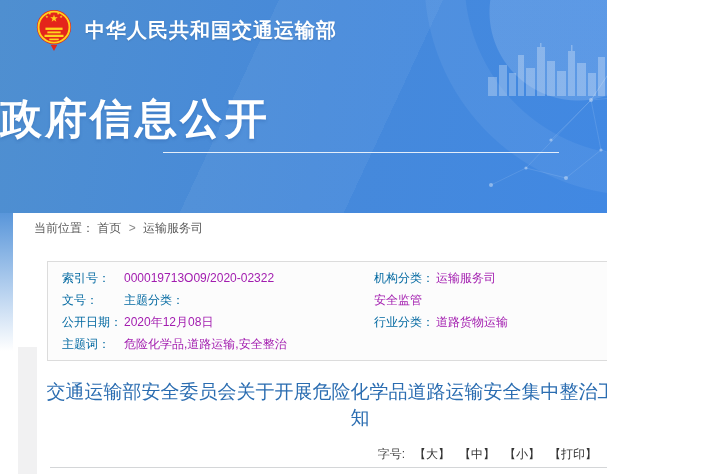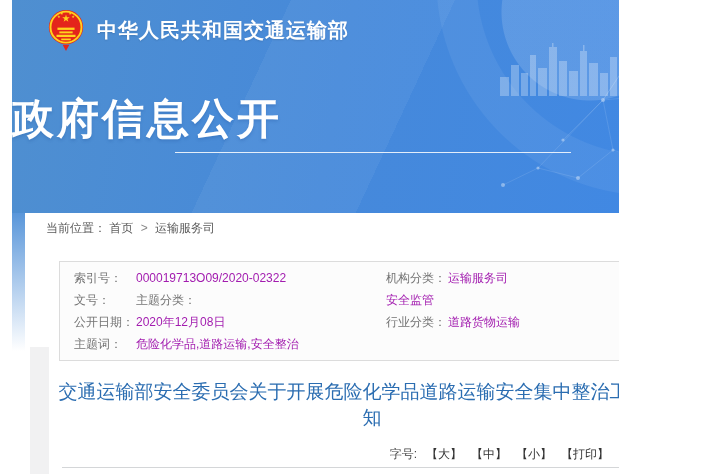--- a/index.html
+++ b/index.html
@@ -1,17 +1,17 @@
 <!DOCTYPE html>
 <html><head>
 <meta charset="utf-8">
 <style>
   html,body{margin:0;padding:0;background:#fff;}
   body{font-family:"Liberation Sans","DejaVu Sans",sans-serif;}
-  .page{position:relative;width:607px;height:474px;overflow:hidden;background:#fff;margin-left:12px;}
+  .page{position:relative;width:607px;height:474px;overflow:hidden;background:#fff;}
 
   
   .banner{
     position:absolute;left:0;top:0;width:721px;height:213px;
     background:
       radial-gradient(circle at 578px 12px, rgba(255,255,255,0.14) 0 88px, rgba(255,255,255,0) 89px),
       radial-gradient(circle at 640px -20px, rgba(255,255,255,0) 0 175px, rgba(255,255,255,0.06) 176px 215px, rgba(255,255,255,0) 216px),
       linear-gradient(115deg, rgba(255,255,255,0) 34%, rgba(255,255,255,0.05) 34%, rgba(255,255,255,0.05) 54%, rgba(255,255,255,0) 54%),
       linear-gradient(100deg, #4f8fd0 0%, #4689da 45%, #3f88e6 100%);
   }
@@ -34,21 +34,21 @@
   .breadcrumb a{color:#5b5b5b;text-decoration:none;cursor:pointer;}
   .breadcrumb .sep{margin:0 4px;color:#8a8a8a;}
 
   
   .meta-table{
     position:absolute;left:47px;top:261px;width:659px;height:88px;
     background:#fcfcfc;border:1px solid #dcdcdc;padding:5px 0;
   }
   .meta-row{display:grid;grid-template-columns:62px 250px 62px 1fr;padding-left:14px;
     font-size:12px;line-height:22px;color:#474747;}
-  .meta-row .lab{color:#737373;}
+  .meta-row .lab{color:#0369a1;}
   .meta-row .val{color:#a21caf;}
 
   
   .doc-title{
     position:absolute;left:40px;top:379px;width:640px;text-align:center;
     color:#2b6db1;font-size:19px;font-weight:normal;line-height:26px;
   }
 
   
   .toolbar{position:absolute;top:446px;right:10px;font-size:12px;color:#444;display:flex;align-items:center;}

